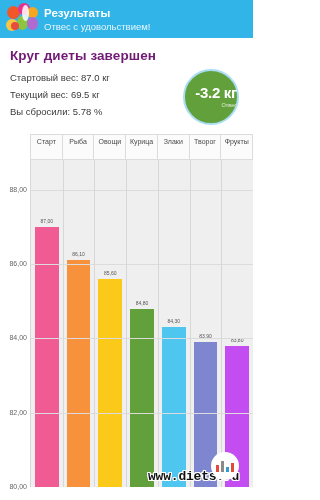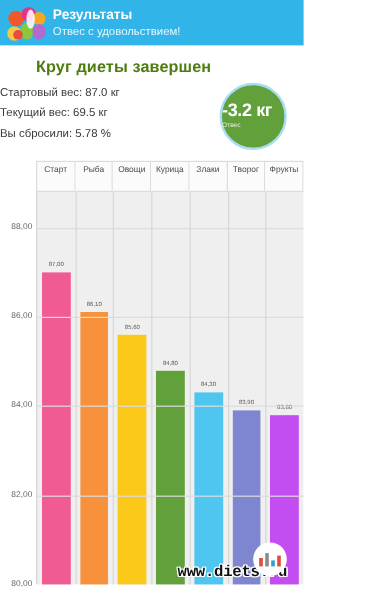--- a/index.html
+++ b/index.html
@@ -8,21 +8,21 @@
     background: #ffffff;
     font-family: "Liberation Sans", sans-serif;
     overflow: hidden;
   }
   #app { position: relative; width: 253px; height: 500px; background: #fff; }
 
   
   .header {
     position: absolute; left: 0; top: 0; width: 283px; height: 38px;
     background: #31b4e8;
-    display: flex; padding: 6px 6px;
+    display: flex; align-items: center; padding: 6px 6px;
   }
   .logo {
     position: relative; width: 34px; height: 32px; flex: 0 0 34px; margin-right: 4px;
   }
   .logo i {
     position: absolute; border-radius: 50%; display: block;
   }
   .b1 { width: 13px; height: 13px; background: #f0582a; left: 1px;  top: 3px;  }
   .b2 { width: 12px; height: 12px; background: #e8308a; left: 12px; top: 0px;  }
   .b3 { width: 11px; height: 11px; background: #f5a623; left: 21px; top: 4px;  }
@@ -35,32 +35,32 @@
         border-radius: 3px; opacity: .85; }
   .b8 { width: 8px;  height: 8px;  background: #e94b3c; left: 5px;  top: 19px; }
   .htext { display: flex; flex-direction: column; justify-content: center; }
   .htitle { color: #ffffff; font-size: 11.5px; font-weight: bold; line-height: 14px; }
   .hsub   { color: #e6f6fd; font-size: 9.5px; line-height: 13px; }
 
   
   .summary { position: absolute; left: 0; top: 38px; width: 253px; height: 94px; background: #fff; }
   .page-title {
     position: absolute; left: 10px; top: 10px;
-    font-size: 13.5px; font-weight: bold; color: #4d7c0f; letter-spacing: .1px; margin-left: 20px;
-  }
-  .stat { position: absolute; left: 0; font-size: 9.5px; color: #3b3b3b; }
+    font-size: 13.5px; font-weight: bold; color: #701a75; letter-spacing: .1px;
+  }
+  .stat { position: absolute; left: 10px; font-size: 9.5px; color: #3b3b3b; }
   .stat1 { top: 34px; }
   .stat2 { top: 51px; }
   .stat3 { top: 68px; }
 
   .badge {
     position: absolute; left: 183px; top: 31px; width: 56px; height: 56px;
     border-radius: 50%; background: #62a03c;
     border: 2px solid #a9ddf2;
-    display: flex; flex-direction: column; align-items: flex-start; justify-content: center;
+    display: flex; flex-direction: column; align-items: flex-end; justify-content: center;
   }
   .badge-value { color: #fff; font-size: 15px; font-weight: bold; line-height: 15px; letter-spacing: -.3px; }
   .badge-label { color: #e3f0d8; font-size: 5.5px; line-height: 8px; margin-top: 1px; }
 
   
   .tabs {
     position: absolute; left: 30px; top: 134px; width: 223px; height: 26px;
     display: flex; border-top: 1px solid #dcdcdc;
   }
   .tab {

